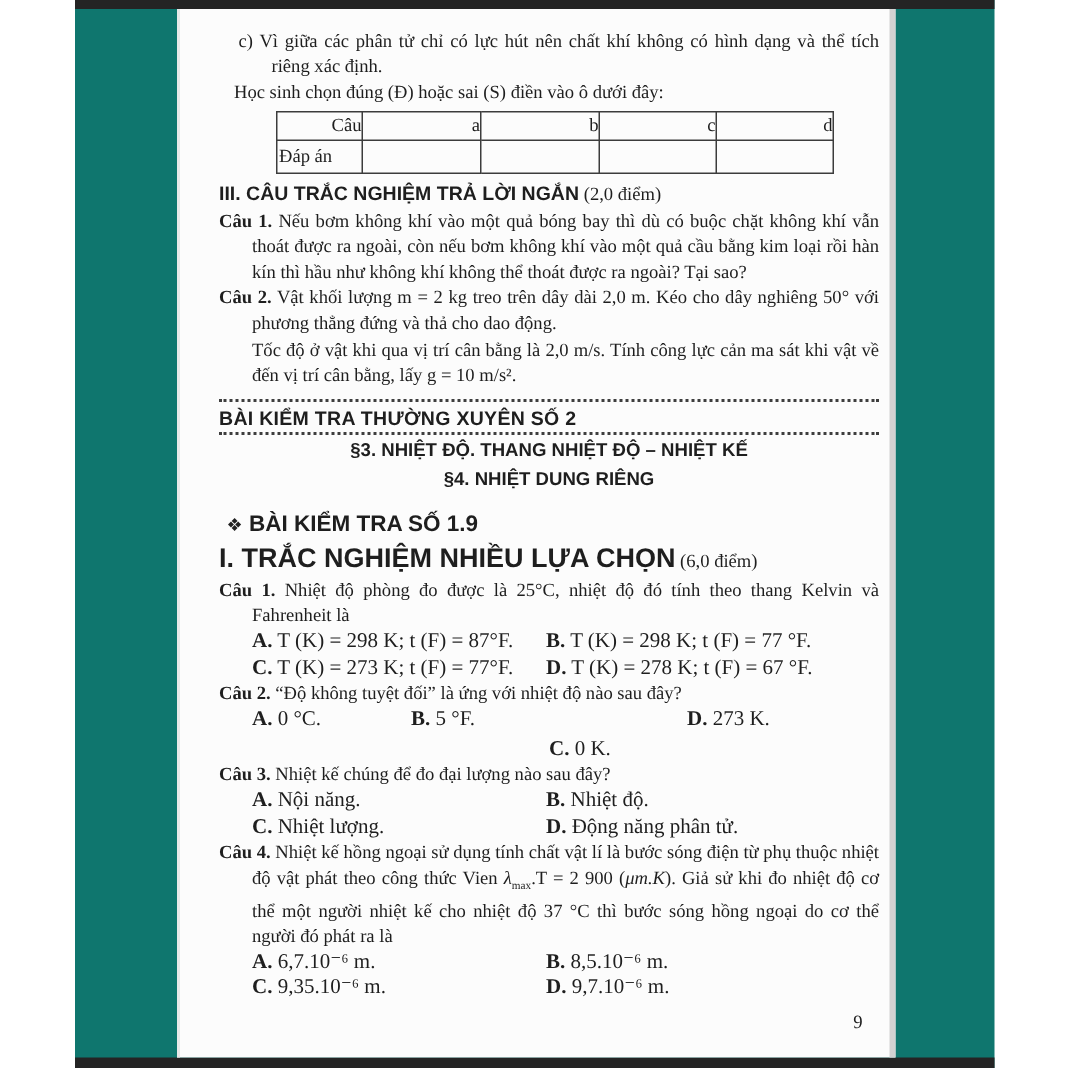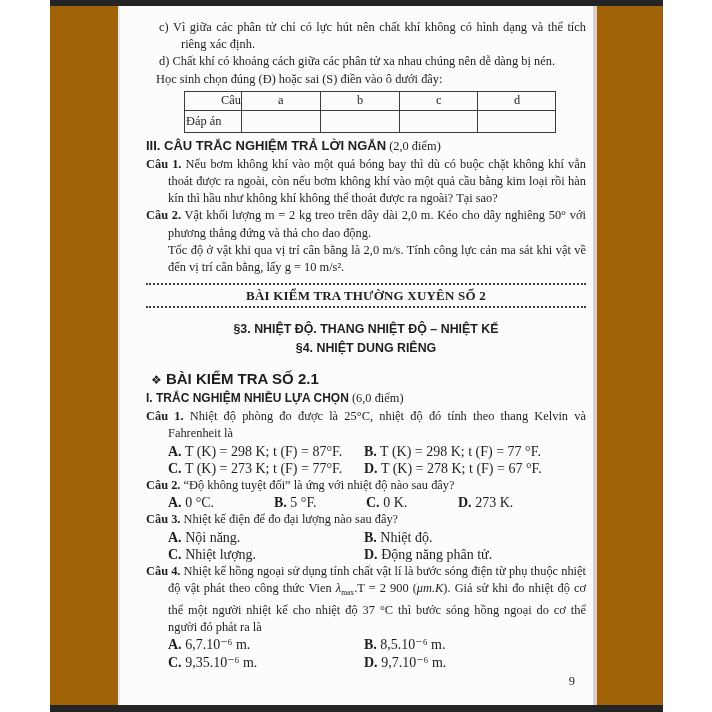--- a/index.html
+++ b/index.html
@@ -7,21 +7,21 @@
   body {
     background:#ffffff;
     font-family:"Liberation Serif","DejaVu Serif",serif;
     color:#1e1e1e;
     position:relative;
     overflow:hidden;
   }
   .book {
     position:absolute; left:50px; top:0;
     width:613px; height:712px;
-    background:#a16207;
+    background:#0f766e;
     border-top:6px solid #242424;
     border-bottom:7px solid #242424;
   }
   .paper {
     position:absolute; left:68px; top:0;
     width:479px; height:699px;
     background:#fcfcfc;
     border-right:4px solid #d2d2d2;
     border-left:2px solid #e8e8e8;
     padding:13px 7px 0 26px;
@@ -31,72 +31,71 @@
   .hang  { padding-left:22px; text-indent:-22px; }
   .item  { margin-left:13px; padding-left:22px; text-indent:-22px; }
   .instr { margin-left:10px; text-align:left; }
   .cont  { margin-left:22px; }
   .b { font-weight:bold; }
   .sans { font-family:"Liberation Sans","DejaVu Sans",sans-serif; font-weight:bold; }
 
   table.anstable { border-collapse:collapse; margin:3px 0 5px 38px; }
   table.anstable td {
     border:1.4px solid #3c3c3c;
-    font-size:12.4px; text-align:left; vertical-align:middle;padding-left:36px;
+    font-size:12.4px; text-align:right; vertical-align:middle;padding-left:36px;
   }
   table.anstable tr.r1 td { height:19px; }
   table.anstable tr.r2 td { height:22px; }
   table.anstable td.lab { text-align:left; padding-left:1px; }
 
   .h3row { margin:3px 0 2px 0; font-size:12.4px; text-align:left; }
   .h3row .sans { font-size:13px; }
 
   .optrow { display:flex; padding-left:22px; font-size:14px; line-height:17.2px; text-align:left; }
   .optrow.two  > .opt:nth-child(1) { width:196px; }
   .optrow.four > .opt:nth-child(1) { width:106px; }
   .optrow.four > .opt:nth-child(2) { width:92px; }
-  .optrow.four > .opt:nth-child(3) { width:92px; }
+  .optrow.four > .opt:nth-child(3) { width:92px;margin-top:20px; }
 
   .banner { margin-top:7px; }
   .rule { border-top:2px dotted #3e3e3e; height:2px; }
   .banner-title {
-    font-family:Liberation Serif, serif;
-    font-weight:bold; font-size:13px; text-align:center;
+    font-family:Liberation Sans, sans-serif;
+    font-weight:bold; font-size:13px; text-align:left;
     padding:3px 0 2px 0; letter-spacing:.2px;
   }
   .subtitle {
     font-family:"Liberation Sans","DejaVu Sans",sans-serif;
     font-weight:bold; font-size:12.4px; text-align:center;
   }
-  .subtitle.s1 { margin-top:14px; }
+  .subtitle.s1 { margin-top:3px; }
   .subtitle.s2 { margin-top:5px; }
   .test-title {
     font-family:"Liberation Sans","DejaVu Sans",sans-serif;
     font-weight:bold; font-size:15px;
     margin:15px 0 4px 5px; text-align:left;
   }
   .diamond { font-family:"DejaVu Sans",sans-serif; font-size:12px; }
   .partrow { margin:2px 0 2px 0; font-size:12.4px; text-align:left; }
-  .partrow .sans { font-size:12px; }
+  .partrow .sans { font-size:18px; }
   sub.tiny { font-size:7.5px; }
   i { font-style:italic; }
   .pagenum {
     position:absolute; bottom:16px; right:18px;
     font-size:12.5px;
   }
 </style>
 </head>
 <body>
 
 <div class="book">
   <div class="paper">
 
     <p class="para item"><span class="marker">c)</span> <span>Vì giữa các phân tử chỉ có lực hút nên chất khí không có hình dạng và thể tích riêng xác định.</span></p>
 
-    <p class="para item"><span class="marker">d)</span> <span>Chất khí có khoảng cách giữa các phân tử xa nhau chúng nên dễ dàng bị nén.</span></p>
 
     <p class="para instr">Học sinh chọn đúng (Đ) hoặc sai (S) điền vào ô dưới đây:</p>
 
     <table class="anstable">
       <colgroup>
         <col style="width:48px">
           <col style="width:79px">
           <col style="width:79px">
           <col style="width:78px">
           <col style="width:78px">
@@ -129,21 +128,21 @@
 
     <div class="banner">
       <div class="rule"></div>
       <div class="banner-title">BÀI KIỂM TRA THƯỜNG XUYÊN SỐ 2</div>
       <div class="rule"></div>
     </div>
 
     <div class="subtitle s1">§3. NHIỆT ĐỘ. THANG NHIỆT ĐỘ – NHIỆT KẾ</div>
     <div class="subtitle s2">§4. NHIỆT DUNG RIÊNG</div>
 
-    <div class="test-title"><span class="diamond">❖</span> <span>BÀI KIỂM TRA SỐ 2.1</span></div>
+    <div class="test-title"><span class="diamond">❖</span> <span>BÀI KIỂM TRA SỐ 1.9</span></div>
 
     <p class="partrow"><span class="sans">I. TRẮC NGHIỆM NHIỀU LỰA CHỌN</span> <span>(6,0 điểm)</span></p>
 
     <p class="para hang"><span class="b">Câu 1.</span> <span>Nhiệt độ phòng đo được là 25°C, nhiệt độ đó tính theo thang Kelvin và Fahrenheit là</span></p>
     <div class="optrow two">
       <div class="opt"><span class="b">A.</span> <span>T (K) = 298 K; t (F) = 87°F.</span></div>
       <div class="opt"><span class="b">B.</span> <span>T (K) = 298 K; t (F) = 77 °F.</span></div>
     </div>
     <div class="optrow two">
       <div class="opt"><span class="b">C.</span> <span>T (K) = 273 K; t (F) = 77°F.</span></div>
@@ -151,21 +150,21 @@
     </div>
 
     <p class="para hang"><span class="b">Câu 2.</span> <span>“Độ không tuyệt đối” là ứng với nhiệt độ nào sau đây?</span></p>
     <div class="optrow four">
       <div class="opt"><span class="b">A.</span> <span>0 °C.</span></div>
       <div class="opt"><span class="b">B.</span> <span>5 °F.</span></div>
       <div class="opt"><span class="b">C.</span> <span>0 K.</span></div>
       <div class="opt"><span class="b">D.</span> <span>273 K.</span></div>
     </div>
 
-    <p class="para hang"><span class="b">Câu 3.</span> <span>Nhiệt kế điện để đo đại lượng nào sau đây?</span></p>
+    <p class="para hang"><span class="b">Câu 3.</span> <span>Nhiệt kế chúng để đo đại lượng nào sau đây?</span></p>
     <div class="optrow two">
       <div class="opt"><span class="b">A.</span> <span>Nội năng.</span></div>
       <div class="opt"><span class="b">B.</span> <span>Nhiệt độ.</span></div>
     </div>
     <div class="optrow two">
       <div class="opt"><span class="b">C.</span> <span>Nhiệt lượng.</span></div>
       <div class="opt"><span class="b">D.</span> <span>Động năng phân tử.</span></div>
     </div>
 
     <p class="para hang"><span class="b">Câu 4.</span> <span>Nhiệt kế hồng ngoại sử dụng tính chất vật lí là bước sóng điện từ phụ thuộc nhiệt độ vật phát theo công thức Vien </span><i>λ</i><sub class="tiny">max</sub><span>.T = 2 900 (</span><i>μm.K</i><span>). Giả sử khi đo nhiệt độ cơ thể một người nhiệt kế cho nhiệt độ 37 °C thì bước sóng hồng ngoại do cơ thể người đó phát ra là</span></p>

